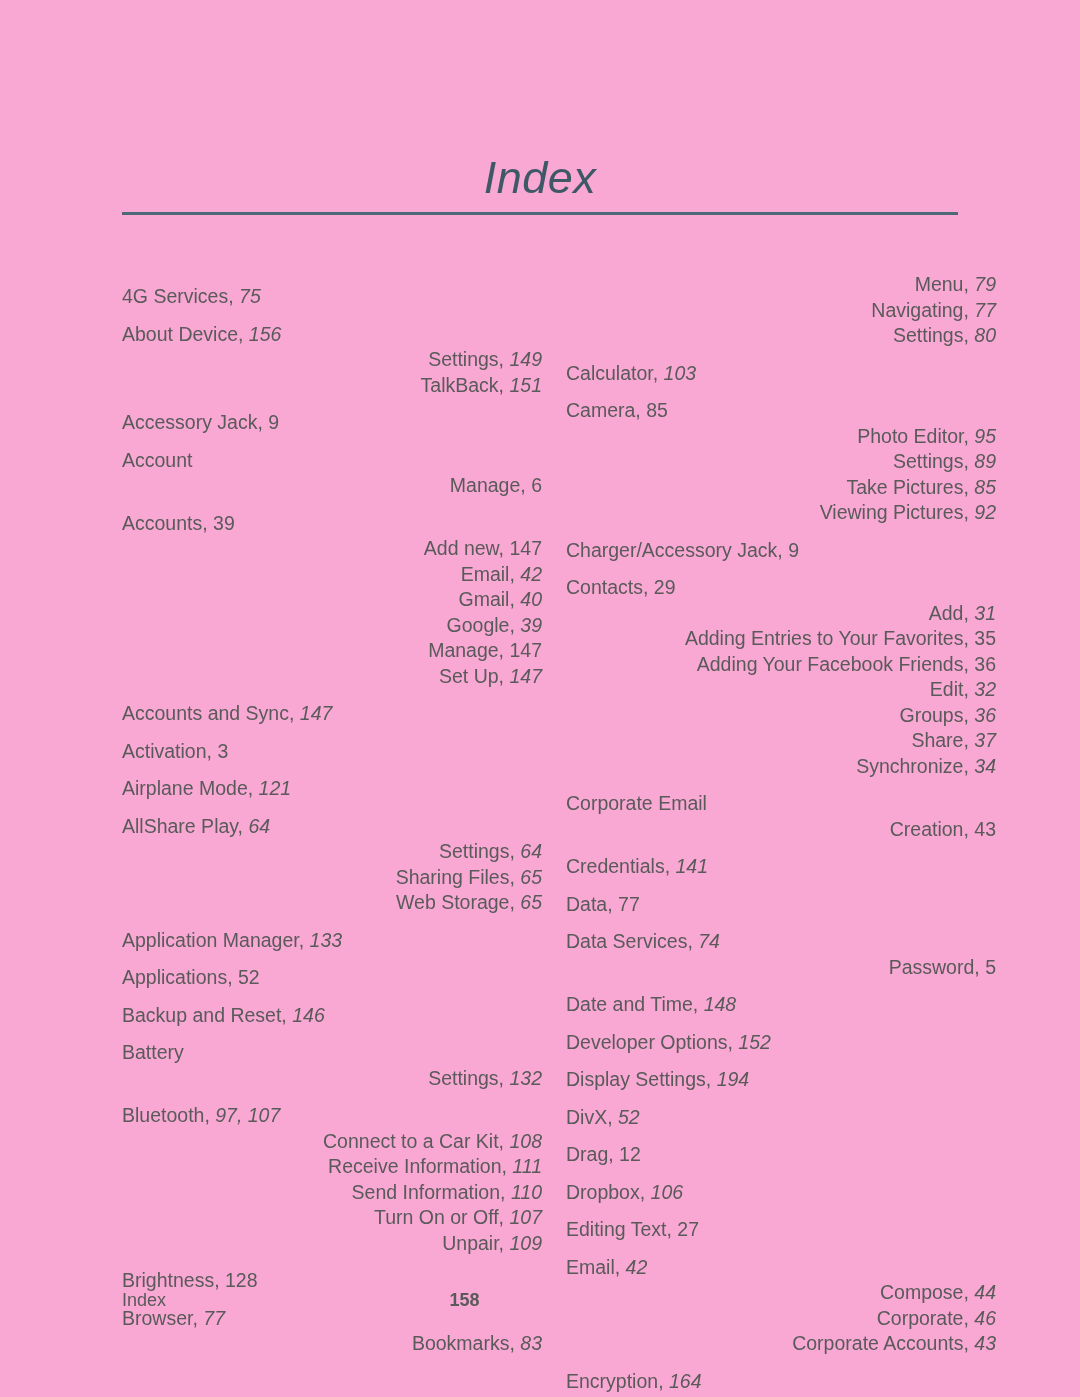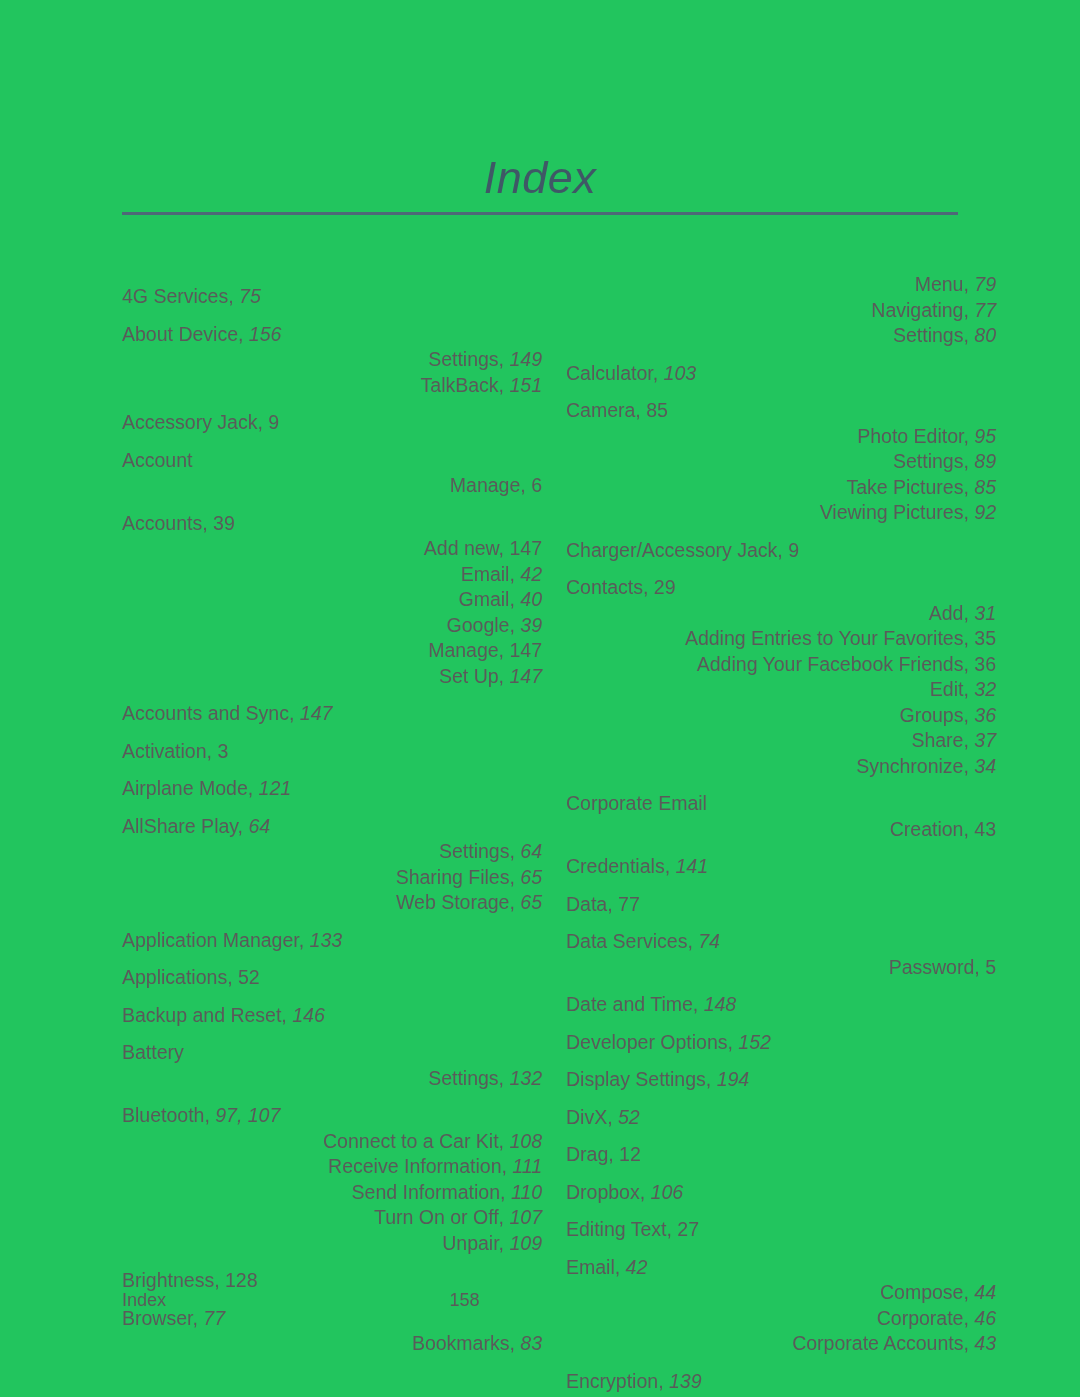--- a/index.html
+++ b/index.html
@@ -12,21 +12,21 @@
     width: 1080px;
     height: 1397px;
     position: relative;
     font-family: "Liberation Sans", sans-serif;
     -webkit-font-smoothing: antialiased;
   }
 
   .page {
     position: absolute;
     inset: 0;
-    background: #22c55e;
+    background: #f9a8d4;
   }
 
   
   .page-title {
     position: absolute;
     left: 122px;
     top: 152px;
     width: 836px;
     text-align: center;
     font-style: italic;
@@ -103,20 +103,21 @@
 
   .footer-page-number {
     position: absolute;
     left: 0;
     top: 0;
     width: 929px;
     text-align: center;
     font-size: 18px;
     line-height: 25px;
     color: #5a5a5a;
+    font-weight: bold;
   }
 </style>
 </head>
 <body>
 
 <div class="page">
 
   <div class="page-title">Index</div>
 
   <div class="title-rule"></div>
@@ -189,21 +190,21 @@
           <div class="index-entry level-1"><span>Developer Options,</span> <span class="page-ref">152</span></div>
           <div class="index-entry level-1"><span>Display Settings,</span> <span class="page-ref">194</span></div>
           <div class="index-entry level-1"><span>DivX,</span> <span class="page-ref">52</span></div>
           <div class="index-entry level-1"><span>Drag,</span> <span class="page-ref plain">12</span></div>
           <div class="index-entry level-1"><span>Dropbox,</span> <span class="page-ref">106</span></div>
           <div class="index-entry level-1"><span>Editing Text,</span> <span class="page-ref plain">27</span></div>
           <div class="index-entry level-1"><span>Email,</span> <span class="page-ref">42</span></div>
           <div class="index-entry level-2"><span>Compose,</span> <span class="page-ref">44</span></div>
           <div class="index-entry level-2"><span>Corporate,</span> <span class="page-ref">46</span></div>
           <div class="index-entry level-2"><span>Corporate Accounts,</span> <span class="page-ref">43</span></div>
-          <div class="index-entry level-1"><span>Encryption,</span> <span class="page-ref">139</span></div>
+          <div class="index-entry level-1"><span>Encryption,</span> <span class="page-ref">164</span></div>
           <div class="index-entry level-1"><span>Enter Text,</span> <span class="page-ref plain">22</span></div>
         </div>
       </div>
   </div>
 
   <div class="page-footer">
     <div class="footer-label">Index</div>
     <div class="footer-page-number">158</div>
   </div>
 

